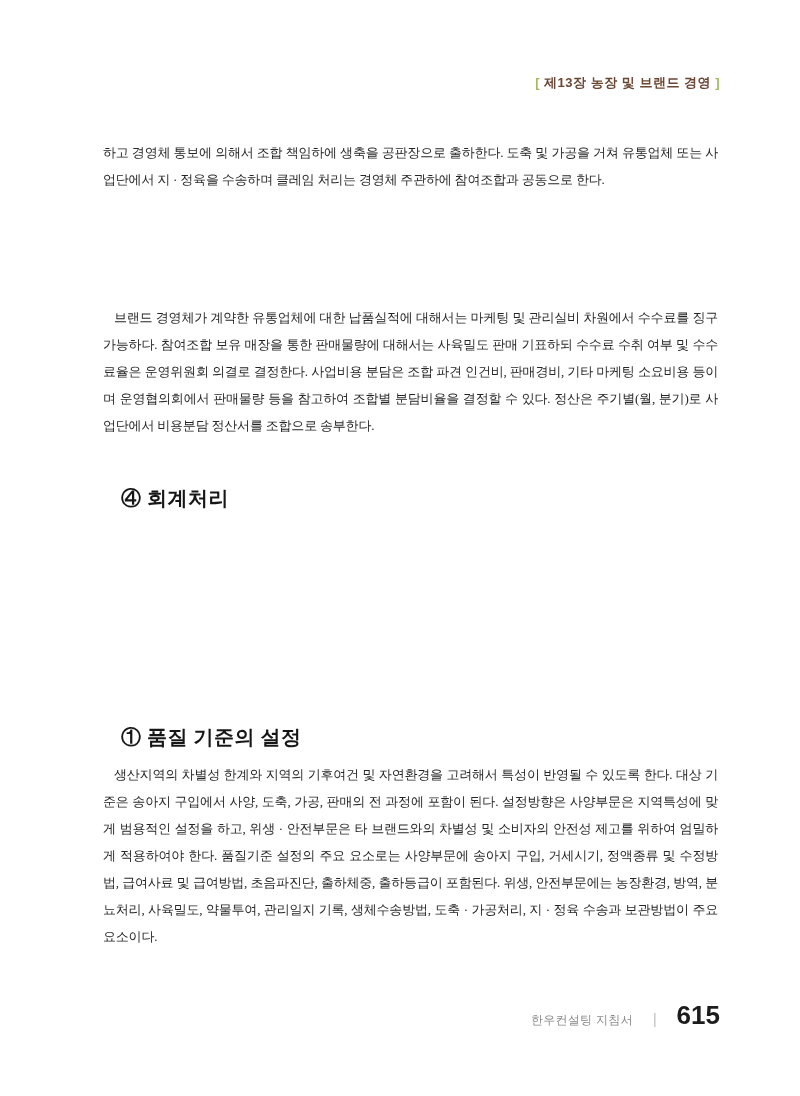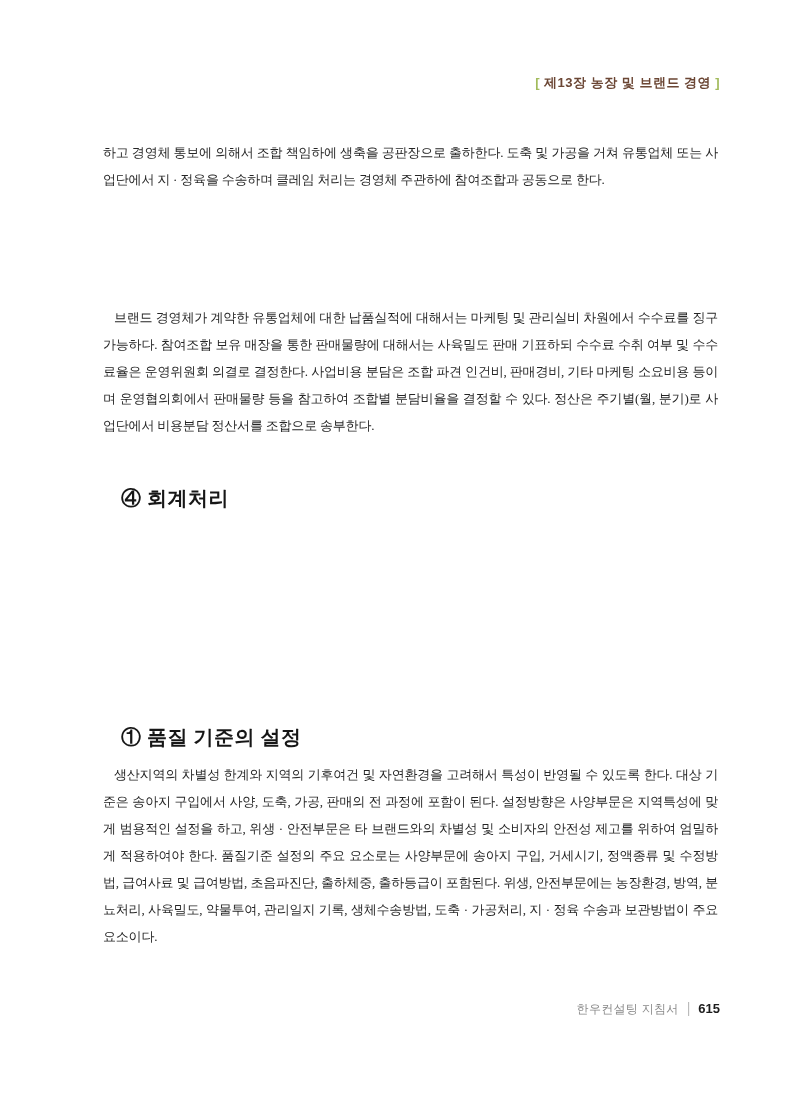--- a/index.html
+++ b/index.html
@@ -36,25 +36,25 @@
   .h-quality-set{top:724px;}
   .section-heading{
     position:absolute;left:106px;top:636px;
     font-family:"Liberation Sans","DejaVu Sans",sans-serif;
     font-size:21px;font-weight:bold;color:#111111;
     letter-spacing:0.2px;white-space:nowrap;
   }
   .page-footer{
     position:absolute;top:1000px;right:80px;
     font-family:"Liberation Sans","DejaVu Sans",sans-serif;
-    white-space:nowrap;display:flex;align-items:baseline;gap:8px;
+    white-space:nowrap;display:flex;align-items:baseline;gap:20px;
   }
   .page-footer .book-title{font-size:12px;color:#8a8a8a;letter-spacing:0.3px;}
   .page-footer .separator{font-size:14px;color:#bbbbbb;}
-  .page-footer .page-number{font-size:13px;font-weight:bold;color:#1c1c1c;}
+  .page-footer .page-number{font-size:26px;font-weight:bold;color:#1c1c1c;}
 </style>
 </head>
 <body>
 
 <div class="page">
 
   <div class="chapter-header">
     <span class="bracket">[</span>
     <span>제13장 농장 및 브랜드 경영</span>
     <span class="bracket">]</span>

